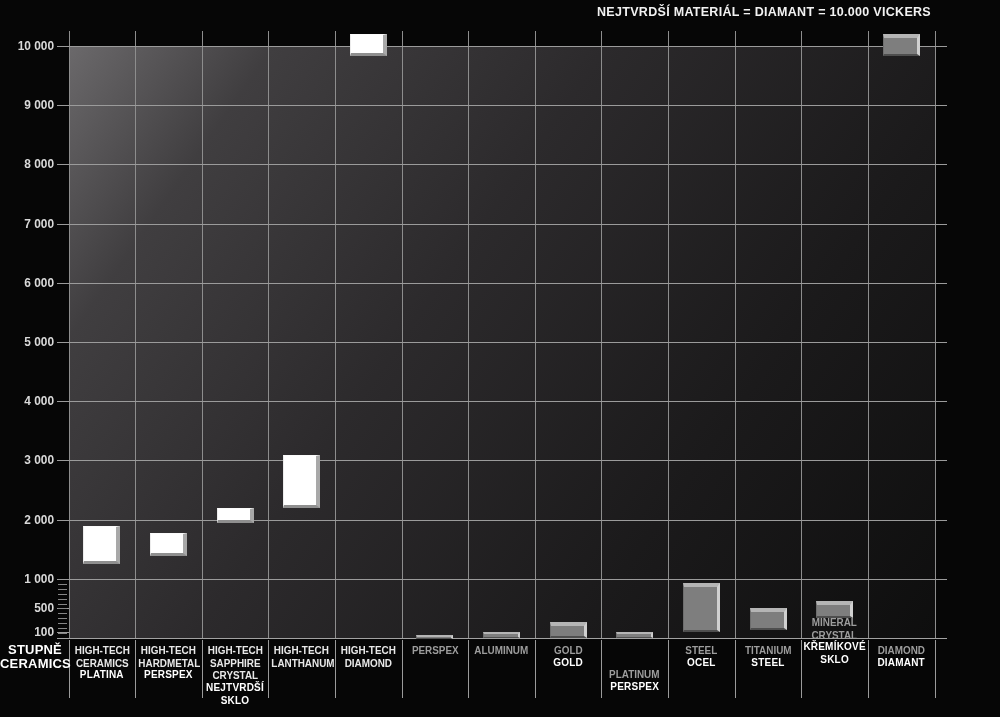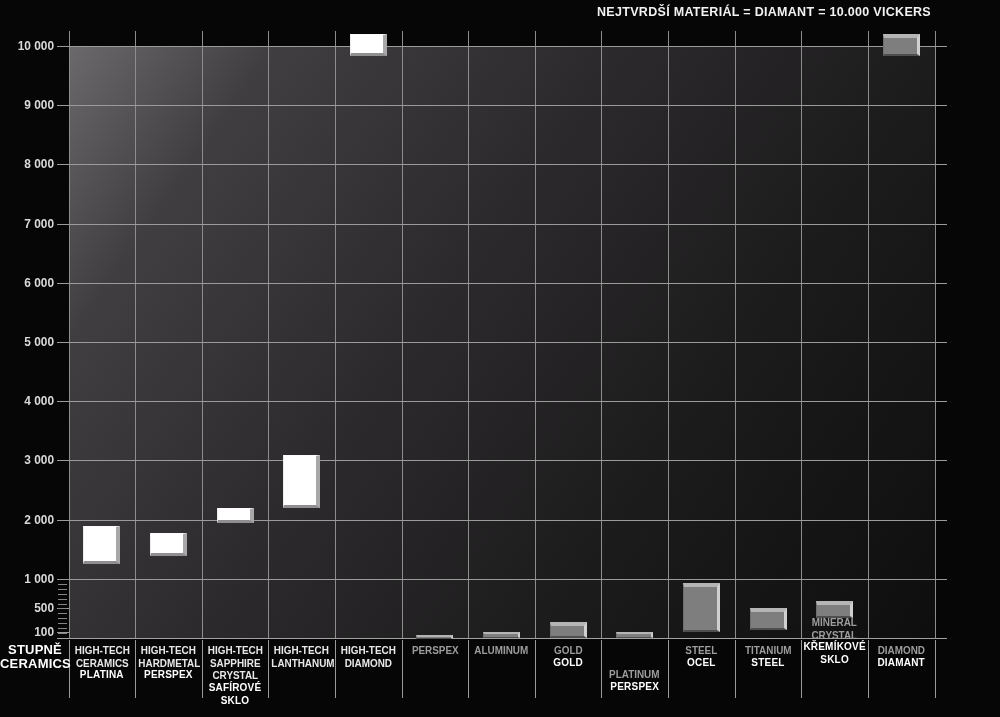--- a/index.html
+++ b/index.html
@@ -130,21 +130,21 @@
       </div>
       <div class="cat" style="left: 135.1px; width: 66.6px; top: 644px;">
         <span class="cat-en hi">HIGH-TECH</span>
         <span class="cat-en hi">HARDMETAL</span>
         <span class="cat-cs">PERSPEX</span>
       </div>
       <div class="cat" style="left: 201.7px; width: 66.6px; top: 644px;">
         <span class="cat-en hi">HIGH-TECH</span>
         <span class="cat-en hi">SAPPHIRE</span>
         <span class="cat-en hi">CRYSTAL</span>
-        <span class="cat-cs">SAFÍROVÉ</span>
+        <span class="cat-cs">NEJTVRDŠÍ</span>
         <span class="cat-cs">SKLO</span>
       </div>
       <div class="cat" style="left: 268.3px; width: 66.6px; top: 644px;">
         <span class="cat-en hi">HIGH-TECH</span>
         <span class="cat-en hi">LANTHANUM</span>
       </div>
       <div class="cat" style="left: 335px; width: 66.6px; top: 644px;">
         <span class="cat-en hi">HIGH-TECH</span>
         <span class="cat-en hi">DIAMOND</span>
       </div>

